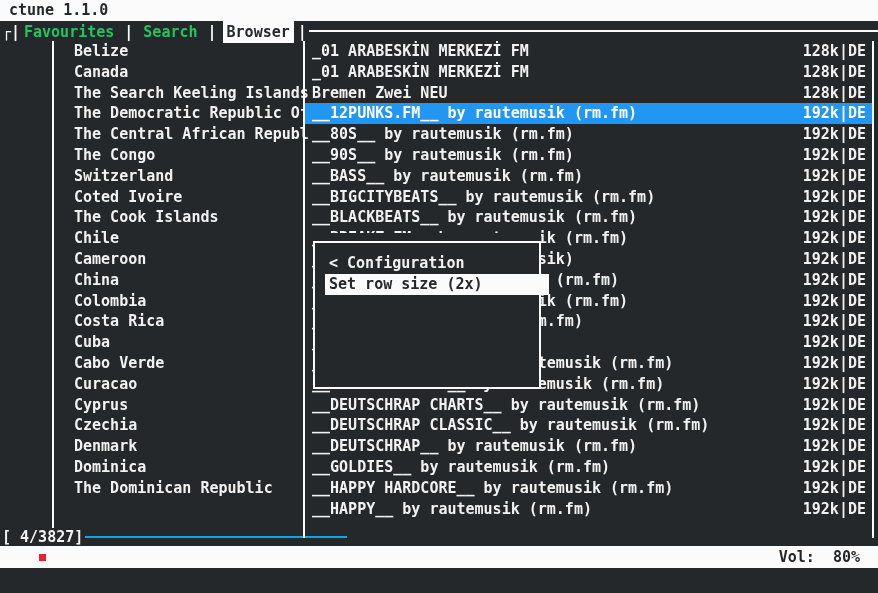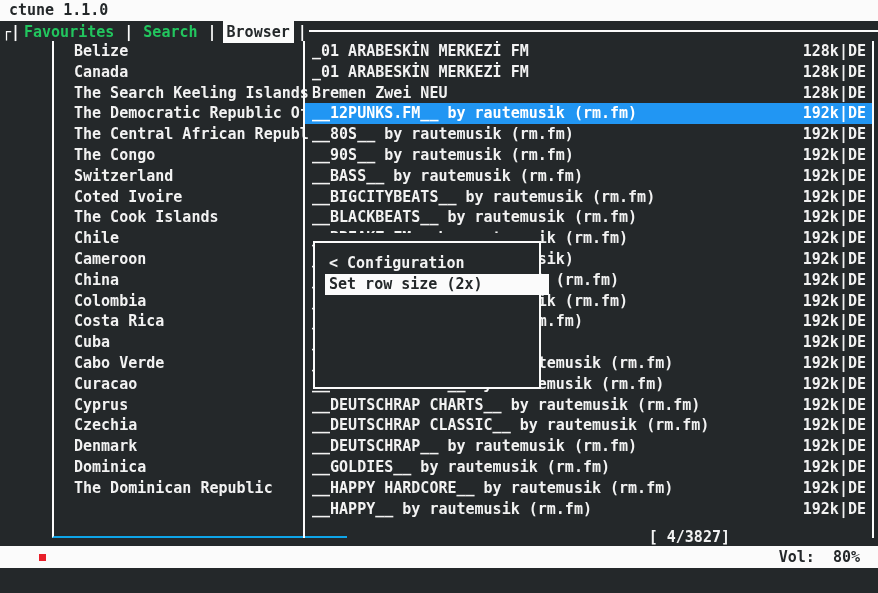--- a/index.html
+++ b/index.html
@@ -194,21 +194,20 @@
   }
 
   
   .counter {
     position: absolute;
     left: 0; top: 527px;
     width: 878px;
     height: 20px;
     display: flex;
     align-items: center;
-    justify-content: flex-end;
     padding-right: 146px;
     box-sizing: border-box;
     pointer-events: none;
   }
   .counter .ctxt {
     background: #24282a;
     color: #f2f2f2;
     font-weight: bold;
     padding: 0 2px;
     line-height: 18px;

